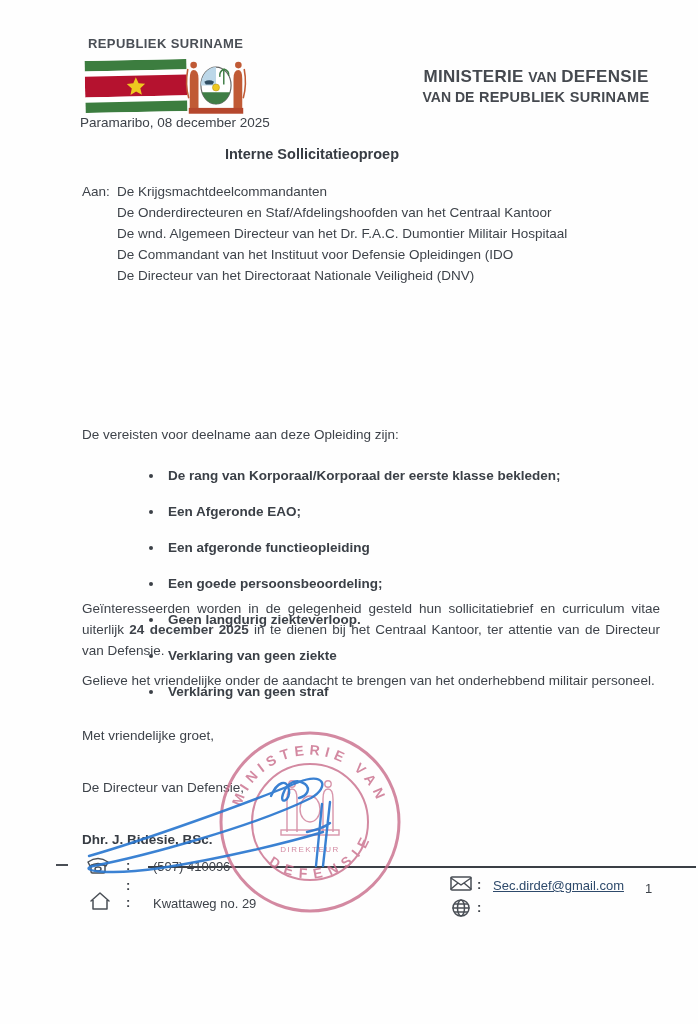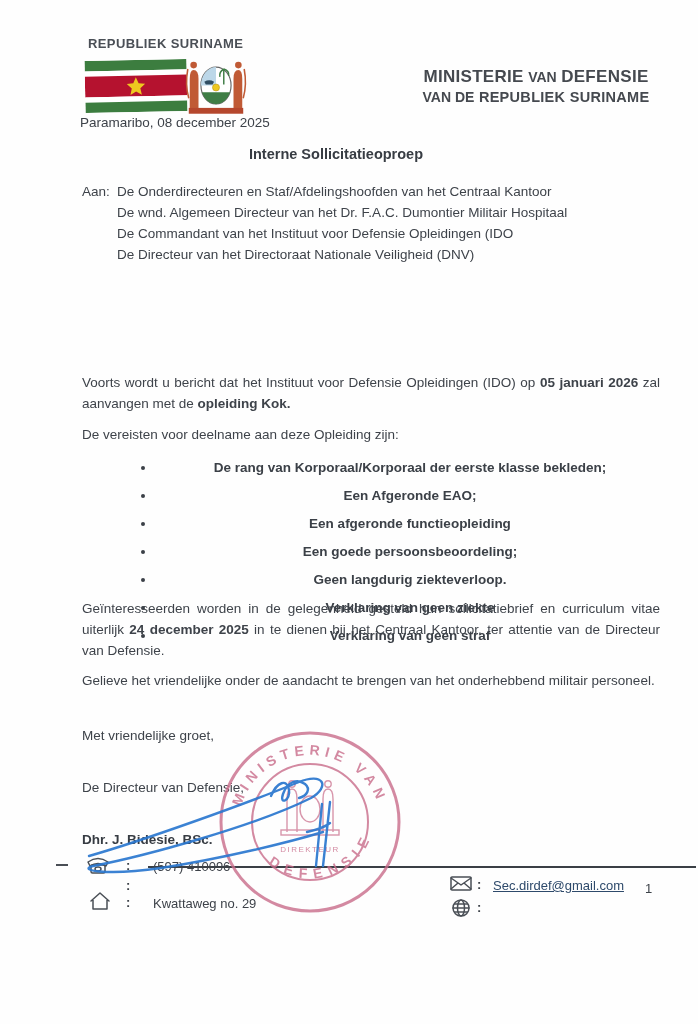--- a/index.html
+++ b/index.html
@@ -13,30 +13,30 @@
   
   .country-label{left:88px;top:36px;font-size:13px;font-weight:bold;color:#4a4f56;letter-spacing:.4px;}
   .flag{left:85px;top:60px;width:102px;height:52px;transform:rotate(-1.2deg);}
   .coa{left:181px;top:55px;width:70px;height:63px;}
   .dateline{left:80px;top:115px;font-size:13.5px;color:#3d4249;}
   .ministry{left:388px;top:66px;width:296px;text-align:center;color:#45494f;line-height:1.25;}
   .ministry .big{font-size:17px;font-weight:bold;letter-spacing:.3px;}
   .ministry .small{font-size:14px;font-weight:bold;}
   .ministry .mid{font-size:14.5px;font-weight:bold;letter-spacing:.3px;}
   
-  .title{left:0;top:146px;width:624px;text-align:center;font-size:14.5px;font-weight:bold;color:#373c43;padding-left:24px;}
+  .title{left:0;top:146px;width:624px;text-align:center;font-size:14.5px;font-weight:bold;color:#373c43;}
   .recipients{left:82px;top:181px;display:flex;font-size:13.5px;line-height:21px;}
   .to-label{width:35px;flex:none;}
   .para{font-size:13.5px;line-height:21px;text-align:justify;width:578px;}
   .p-cancel{left:82px;top:310px;}
   .p-course{left:82px;top:372px;}
   .p-intro{left:82px;top:424px;text-align:left;}
   .req-list{left:124px;top:450px;width:520px;margin:0;padding:0 0 0 24px;
     font-size:13.5px;line-height:20px;font-weight:bold;color:#3b4047;}
-  .req-list li{margin:8px;padding-left:4px;text-align:center;}
+  .req-list li{margin:16px;padding-left:4px;}
   .p-apply{left:82px;top:598px;}
   .p-attention{left:82px;top:670px;}
   .closing{left:82px;top:728px;font-size:13.5px;}
   .signer-role{left:82px;top:780px;font-size:13.5px;}
   .signer-name{left:82px;top:832px;font-size:13.5px;font-weight:bold;color:#373c43;}
   
   .stamp{left:215px;top:727px;width:190px;height:190px;z-index:4;opacity:.8;}
   .signature{left:75px;top:752px;width:310px;height:135px;z-index:6;}
   
   .footer-rule{left:148px;top:866px;width:548px;height:2px;background:#3a3f45;z-index:1;}
@@ -103,29 +103,29 @@
       <span class="small">VAN DE</span>
       <span class="mid">REPUBLIEK SURINAME</span>
     </div>
   </div>
 
   <div class="abs title">Interne Sollicitatieoproep</div>
 
   <div class="abs recipients">
     <div class="to-label">Aan:</div>
     <div>
+      <div>De Krijgsmachtdeelcommandanten</div>
       <div>De Onderdirecteuren en Staf/Afdelingshoofden van het Centraal Kantoor</div>
       <div>De wnd. Algemeen Directeur van het Dr. F.A.C. Dumontier Militair Hospitaal</div>
       <div>De Commandant van het Instituut voor Defensie Opleidingen (IDO</div>
       <div>De Directeur van het Directoraat Nationale Veiligheid (DNV)</div>
     </div>
   </div>
 
 
-  <div class="abs para p-course"><span>Voorts wordt u bericht dat het Instituut voor Defensie Opleidingen (IDO) op </span><span class="bold">05 januari 2026</span><span> zal aanvangen met de </span><span class="bold">opleiding Kok.</span></div>
 
   <div class="abs para p-intro">De vereisten voor deelname aan deze Opleiding zijn:</div>
 
   <ul class="abs req-list">
     <li>De rang van Korporaal/Korporaal der eerste klasse bekleden;</li>
     <li>Een Afgeronde EAO;</li>
     <li>Een afgeronde functieopleiding</li>
     <li>Een goede persoonsbeoordeling;</li>
     <li>Geen langdurig ziekteverloop.</li>
     <li>Verklaring van geen ziekte</li>

